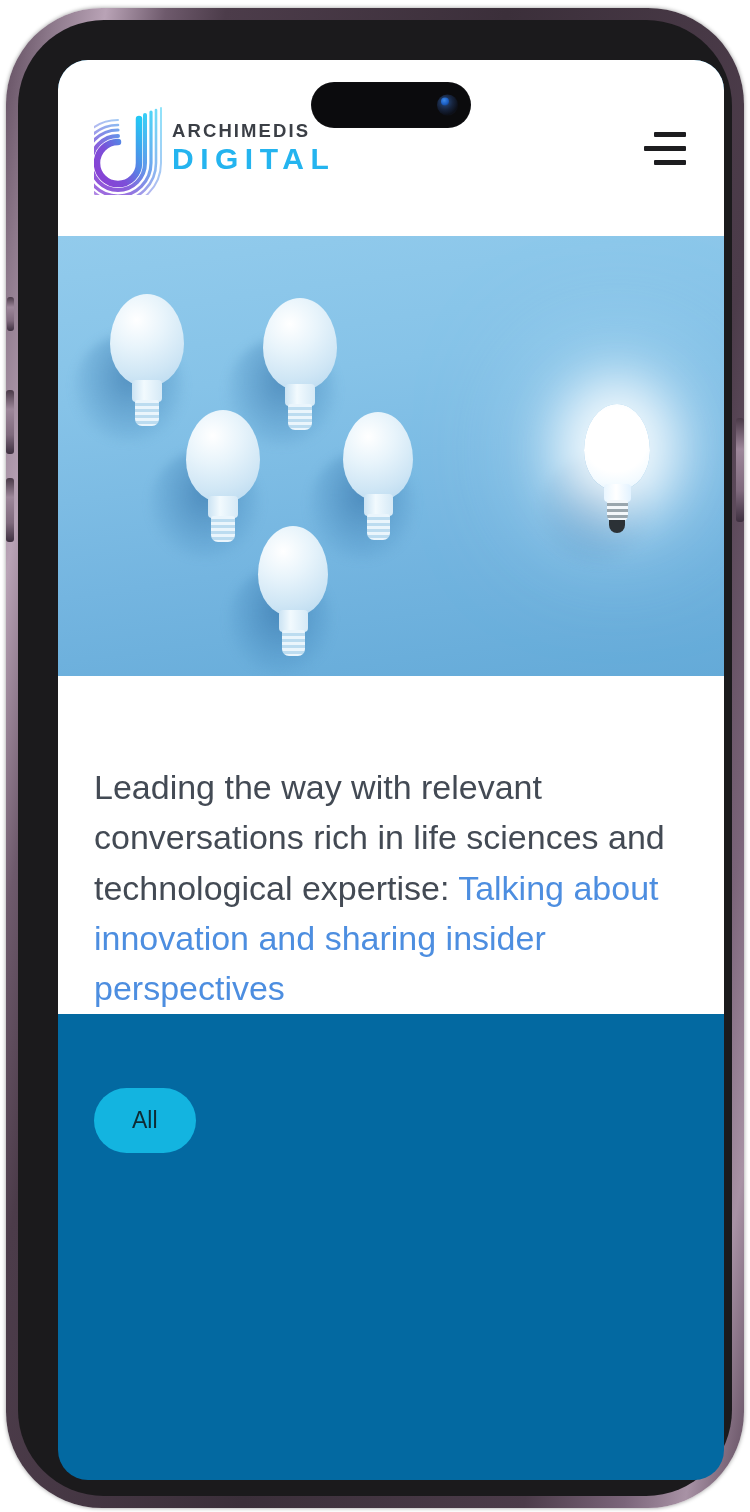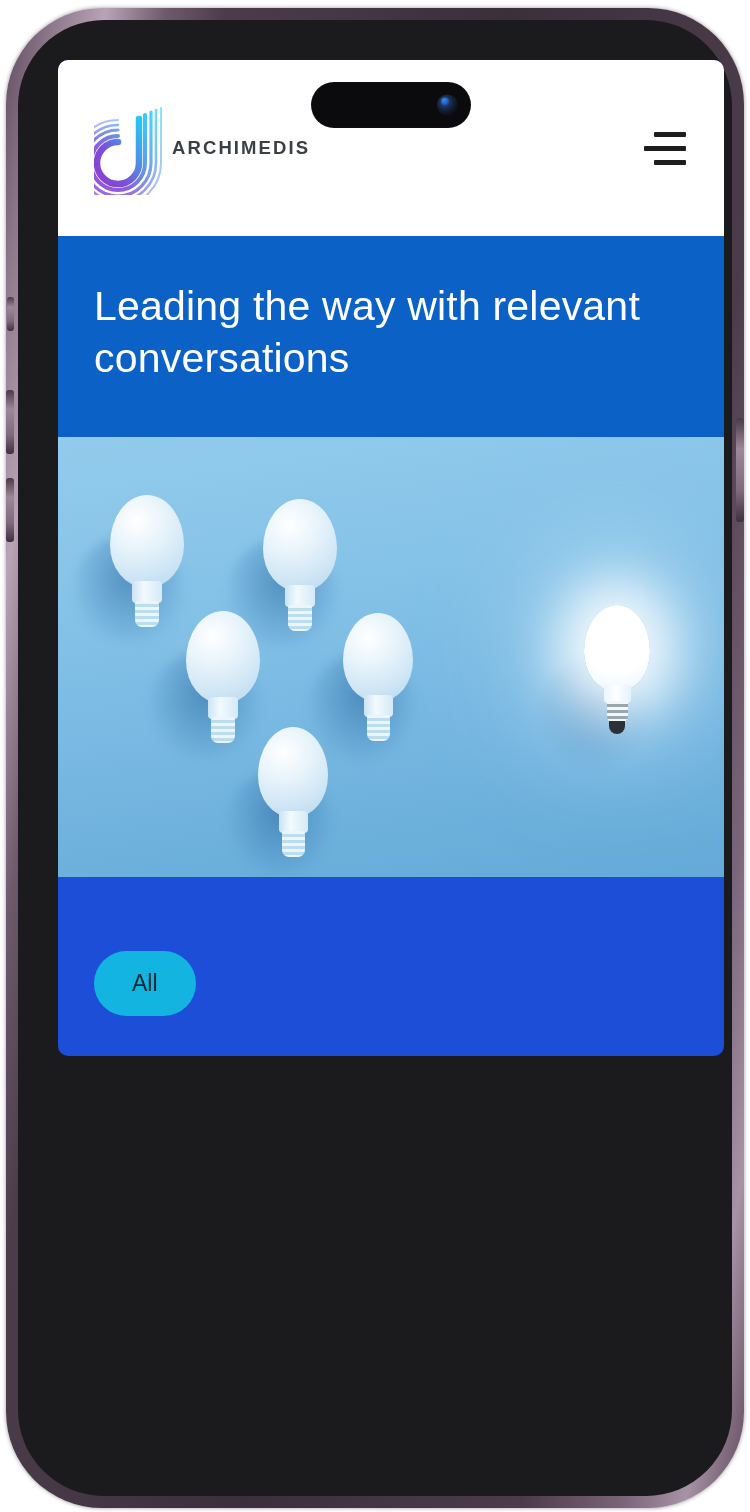--- a/index.html
+++ b/index.html
@@ -24,23 +24,23 @@
   }
   #phone-bezel {
     position: absolute;
     left: 12px; top: 12px; right: 12px; bottom: 12px;
     border-radius: 86px;
     background: #1b1a1c;
   }
   #phone-screen {
     position: absolute;
     left: 40px; top: 40px;
-    width: 666px; height: 996px;
-    border-radius: 10px;
-    background: #1d4ed8;
+    width: 666px; height: 1420px;
+    border-radius: 30px;
+    background: #0369a1;
     overflow: hidden;
   }
 
   
   .side-btn {
     position: absolute;
     background: linear-gradient(180deg, #4a3a48, #9d879a 30%, #7f6a7d 70%, #3e3040);
     border-radius: 3px;
   }
   #btn-silent  { left: 1px; top: 289px;  width: 7px;  height: 34px; }
@@ -258,34 +258,32 @@
             </g>
             <g stroke="url(#lgGrad2)" stroke-linecap="round" fill="none">
               <path d="M45 20 V6" stroke-width="5"></path>
               <path d="M52 20 V9" stroke-width="3.4"></path>
               <path d="M58 22 V13" stroke-width="2.6"></path>
               <path d="M63 25 V17" stroke-width="2"></path>
             </g>
           </svg>
           <div id="brand-wordmark">
             <span id="brand-line-1">ARCHIMEDIS</span>
+            <span id="brand-line-2">DIGITAL</span>
           </div>
         </div>
 
         <button id="menu-button">
           <span class="bar b1"></span>
           <span class="bar b2"></span>
           <span class="bar b3"></span>
         </button>
 
       </header>
 
-      <section id="hero-banner">
-        <h1 id="hero-title">Leading the way with relevant conversations</h1>
-      </section>
 
       <section id="hero-image">
 
         <div class="bulb" id="bulb-1" style="left:52px; top:58px; width:74px; height:150px;">
           <div class="shadow" style="left:-36px; top:40px; width:110px; height:108px;"></div>
           <div class="glass" style="width:74px; height:92px;"></div>
           <div class="neck" style="left:22px; top:86px; width:30px; height:22px;"></div>
           <div class="base" style="left:25px; top:106px; width:24px; height:26px;"></div>
         </div>
 
@@ -320,20 +318,23 @@
         <div class="bulb" id="bulb-lit" style="left:526px; top:168px; width:66px; height:150px;">
           <div class="shadow" style="left:-44px; top:52px; width:112px; height:108px; background:radial-gradient(ellipse at 50% 40%, rgba(40,100,158,.48) 0%, rgba(66,132,186,.20) 58%, rgba(100,170,216,0) 80%);"></div>
           <div class="glass" style="width:66px; height:86px;"></div>
           <div class="neck" style="left:20px; top:80px; width:27px; height:18px;"></div>
           <div class="base" style="left:23px; top:96px; width:21px; height:22px;"></div>
           <div class="tip" style="left:25px; top:116px;"></div>
         </div>
 
       </section>
 
+      <section id="article-intro">
+        <p id="intro-paragraph"><span>Leading the way with relevant conversations rich in life sciences and technological expertise: </span><a id="intro-link" href="#">Talking about innovation and sharing insider perspectives</a></p>
+      </section>
 
       <nav id="filter-bar">
         <button class="filter-pill active">All</button>
       </nav>
 
     </div>
   </div>
 </div>
 
 </body></html>

